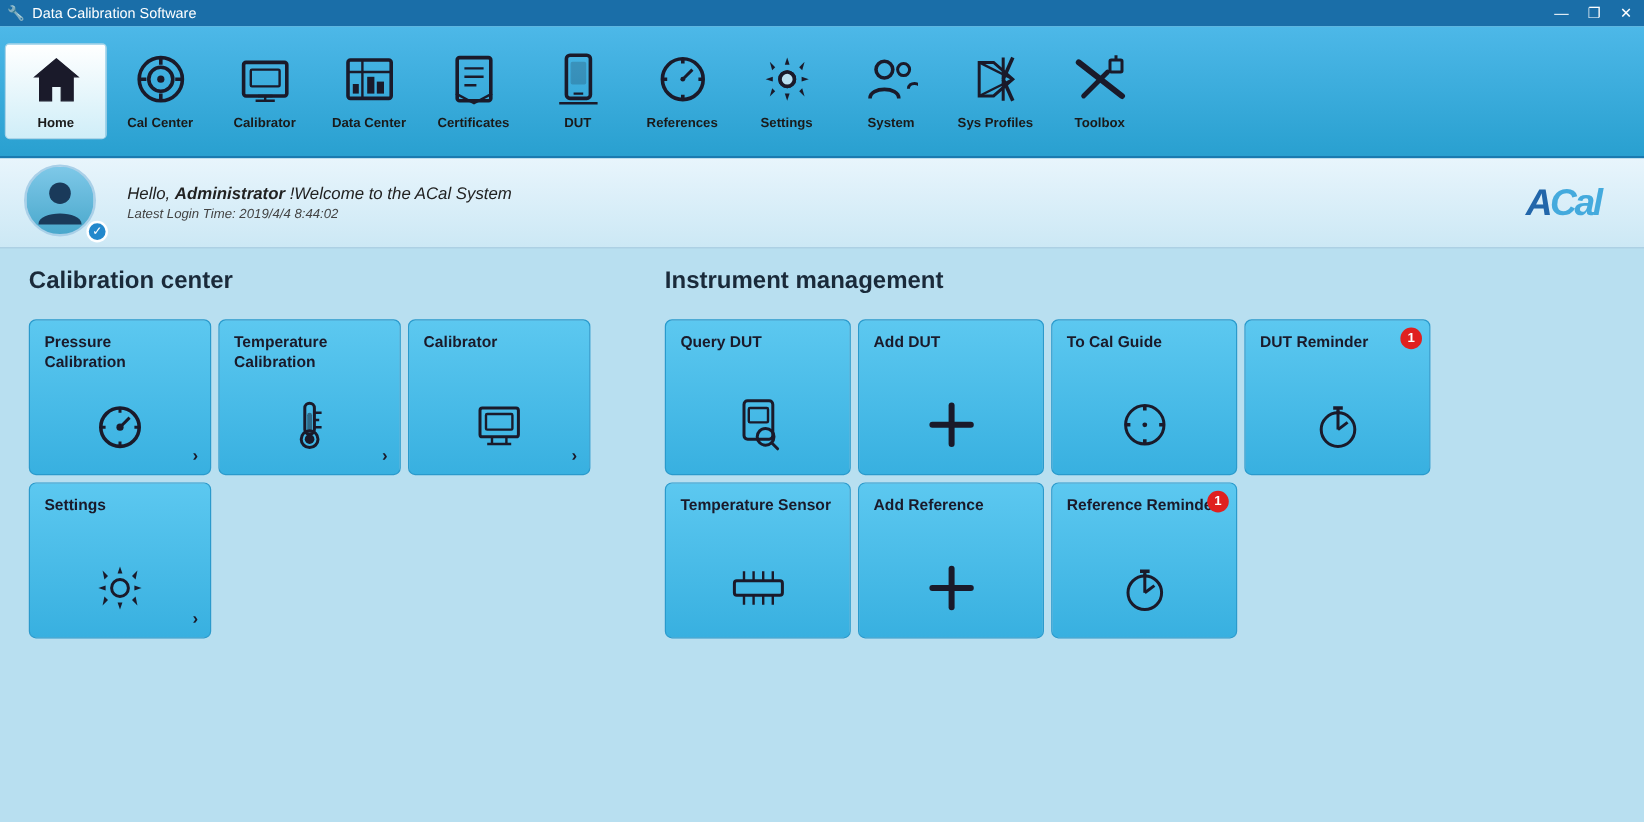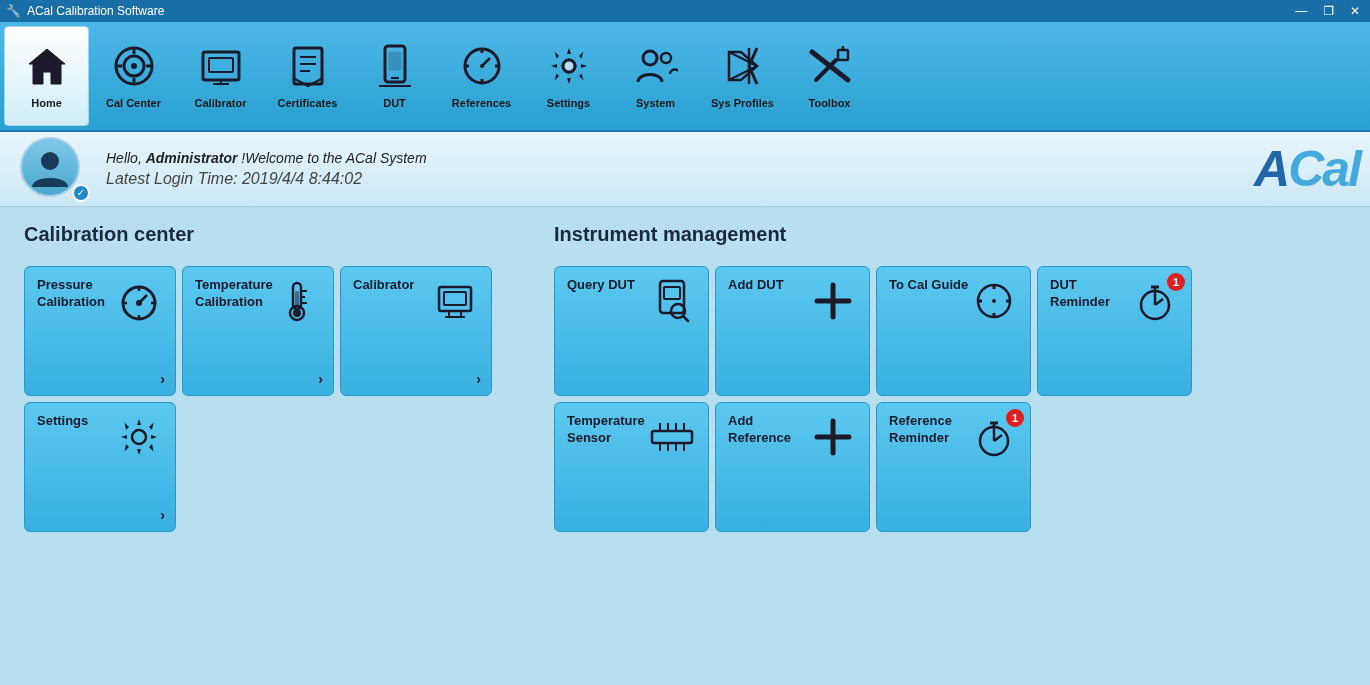--- a/index.html
+++ b/index.html
@@ -36,21 +36,21 @@
       padding: 0 4px;
       gap: 2px;
       border-bottom: 2px solid #1a7ab0;
     }
     .nav-item {
       display: flex;
       flex-direction: column;
       align-items: center;
       justify-content: center;
       width: 85px;
-      height: 100px;
+      height: 80px;
       cursor: pointer;
       border-radius: 4px;
       color: #1a1a1a;
       font-size: 12px;
       font-weight: 500;
       gap: 4px;
       padding: 6px 4px;
       text-align: center;
     }
     .nav-item.active {
@@ -99,25 +99,25 @@
       border: 2px solid white;
       display: flex;
       align-items: center;
       justify-content: center;
       color: white;
       font-size: 10px;
     }
     .welcome-text { flex: 1; font-style: italic; }
     .welcome-text .hello { font-size: 14px; color: #222; }
     .welcome-text .hello strong { font-weight: 700; }
-    .welcome-text .login-time { font-size: 16px; color: #444; margin-top: 4px; }
+    .welcome-text .login-time { font-size: 11px; color: #444; margin-top: 4px; }
     .acal-logo {
       position: absolute;
-      right: 10px;
-      font-size: 50px;
+      right: 36px;
+      font-size: 31px;
       font-weight: 900;
       color: #1a6aaa;
       font-style: italic;
       letter-spacing: -2px;
     }
     .acal-logo span { color: #3399cc; }
 
     
     .main-content {
       padding: 16px 24px;
@@ -151,21 +151,21 @@
     }
 
     
     .tile {
       background: linear-gradient(180deg, #5cc8f0 0%, #38b0e0 100%);
       border-radius: 6px;
       padding: 10px 12px;
       cursor: pointer;
       position: relative;
       display: flex;
-      flex-direction: row;
+      flex-direction: column;
       justify-content: space-between;
       border: 1px solid #2a9acc;
       transition: background 0.15s;
     }
     .tile-title {
       font-size: 13px;
       font-weight: 600;
       color: #1a1a2a;
       line-height: 1.3;
     }
@@ -201,21 +201,21 @@
 
     
     .icon-svg { width: 44px; height: 44px; }
   </style>
 </head>
 <body>
 
 <div class="titlebar">
   <div class="titlebar-left">
     <span>🔧</span>
-    <span>ACal Calibration Software</span>
+    <span>Data Calibration Software</span>
   </div>
   <div class="titlebar-right">
     <span class="titlebar-btn">—</span>
     <span class="titlebar-btn">❐</span>
     <span class="titlebar-btn">✕</span>
   </div>
 </div>
 
 <nav class="navbar">
   <div class="nav-item active">
@@ -244,20 +244,33 @@
     <span class="nav-icon">
       <svg class="icon-svg" viewBox="0 0 44 44" fill="none">
         <rect x="4" y="8" width="36" height="28" rx="2" stroke="#1a1a2a" stroke-width="3" fill="none"></rect>
         <rect x="10" y="14" width="24" height="14" rx="1" stroke="#1a1a2a" stroke-width="2" fill="none"></rect>
         <line x1="16" y1="36" x2="28" y2="36" stroke="#1a1a2a" stroke-width="2"></line>
         <line x1="22" y1="36" x2="22" y2="40" stroke="#1a1a2a" stroke-width="2"></line>
         <line x1="14" y1="40" x2="30" y2="40" stroke="#1a1a2a" stroke-width="2"></line>
       </svg>
     </span>
     <span class="nav-label">Calibrator</span>
+  </div>
+  <div class="nav-item">
+    <span class="nav-icon">
+      <svg class="icon-svg" viewBox="0 0 44 44" fill="none">
+        <rect x="4" y="6" width="36" height="32" rx="2" stroke="#1a1a2a" stroke-width="3" fill="none"></rect>
+        <line x1="4" y1="16" x2="40" y2="16" stroke="#1a1a2a" stroke-width="2"></line>
+        <line x1="16" y1="6" x2="16" y2="38" stroke="#1a1a2a" stroke-width="2"></line>
+        <rect x="20" y="20" width="6" height="14" fill="#1a1a2a"></rect>
+        <rect x="28" y="24" width="6" height="10" fill="#1a1a2a"></rect>
+        <rect x="8" y="26" width="5" height="8" fill="#1a1a2a"></rect>
+      </svg>
+    </span>
+    <span class="nav-label">Data Center</span>
   </div>
   <div class="nav-item">
     <span class="nav-icon">
       <svg class="icon-svg" viewBox="0 0 44 44" fill="none">
         <rect x="8" y="4" width="28" height="36" rx="2" stroke="#1a1a2a" stroke-width="3" fill="none"></rect>
         <line x1="14" y1="13" x2="30" y2="13" stroke="#1a1a2a" stroke-width="2"></line>
         <line x1="14" y1="20" x2="30" y2="20" stroke="#1a1a2a" stroke-width="2"></line>
         <line x1="14" y1="27" x2="24" y2="27" stroke="#1a1a2a" stroke-width="2"></line>
         <path d="M7 34 L22 42 L37 34" stroke="#1a1a2a" stroke-width="2" fill="none"></path>
       </svg>

